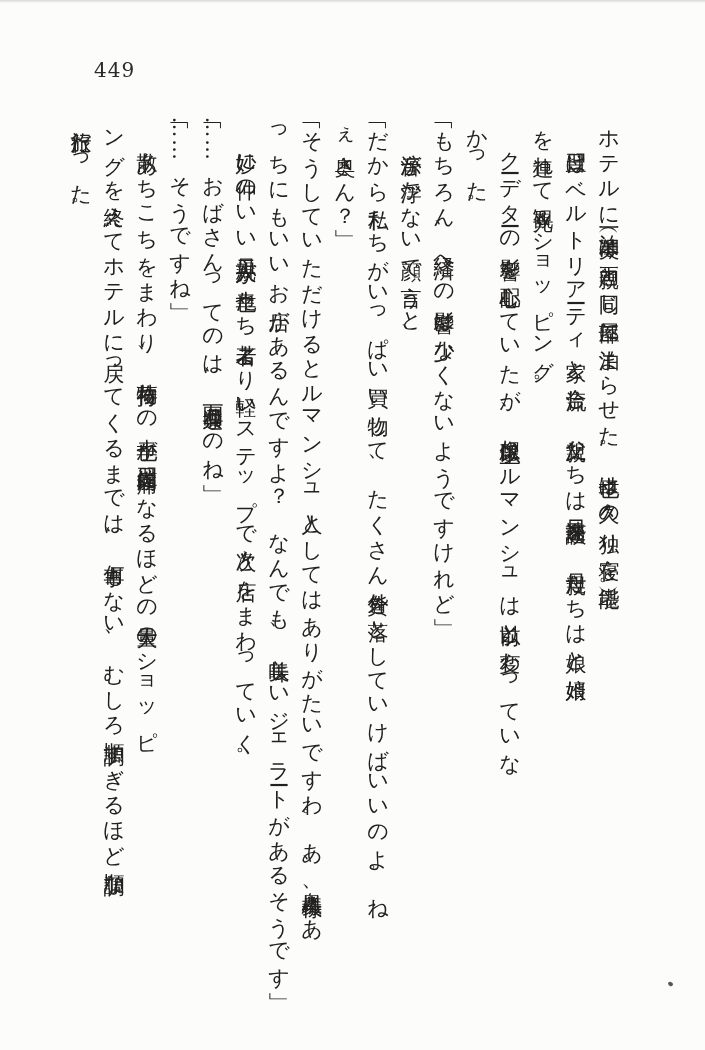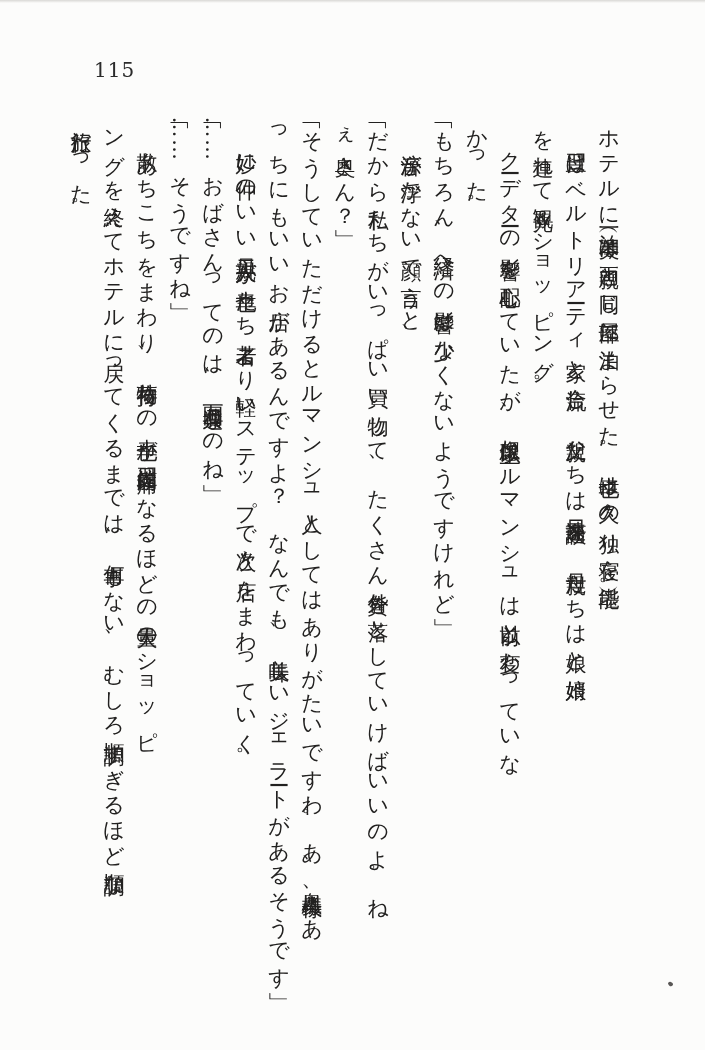--- a/index.html
+++ b/index.html
@@ -69,21 +69,21 @@
     opacity: 0.85;
   }
 </style>
 </head>
 <body>
 
 <div class="page">
 
   <div class="edge-top"></div>
 
-  <div class="page-number">115</div>
+  <div class="page-number">449</div>
 
   <div class="text-area">
     <p class="line" data-indent="false">ホテルに一泊（美琴は両親と同じ部屋に泊まらせた。幸也は久々の独り寝を堪能）。</p>
     <p class="line" data-indent="true">翌日はベルトリアーティ家と合流し、父親たちは早速商談を、母親たちは娘と娘婿</p>
     <p class="line" data-indent="false">を連れて観光＆ショッピング。</p>
     <p class="line" data-indent="true">クーデターの影響を心配していたが、想像以上にルマンシュは以前と変わっていな</p>
     <p class="line" data-indent="false">かった。</p>
     <p class="line" data-indent="false">「もちろん、経済への影響は少なくないようですけれど」</p>
     <p class="line" data-indent="true">涼音が浮かない顔で言うと、</p>
     <p class="line" data-indent="false">「だから私たちがいっぱい買い物して、たくさん外貨を落としていけばいいのよ。ね</p>

